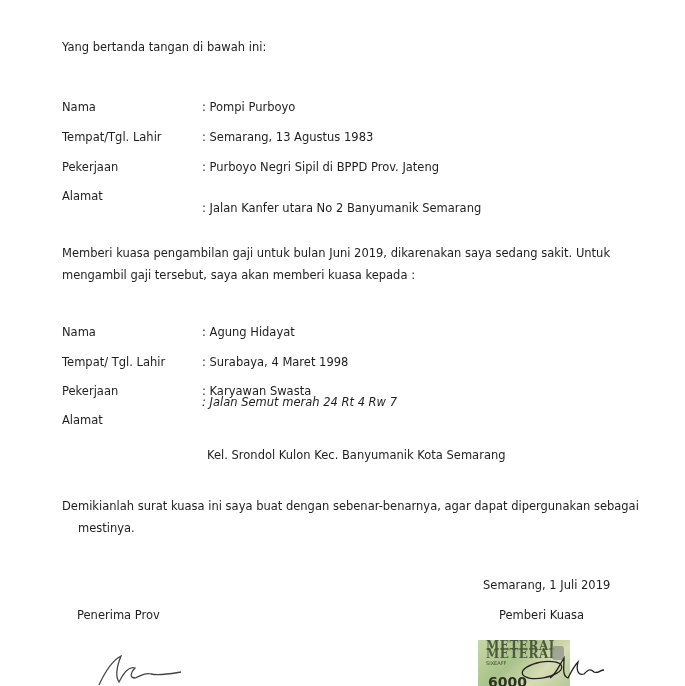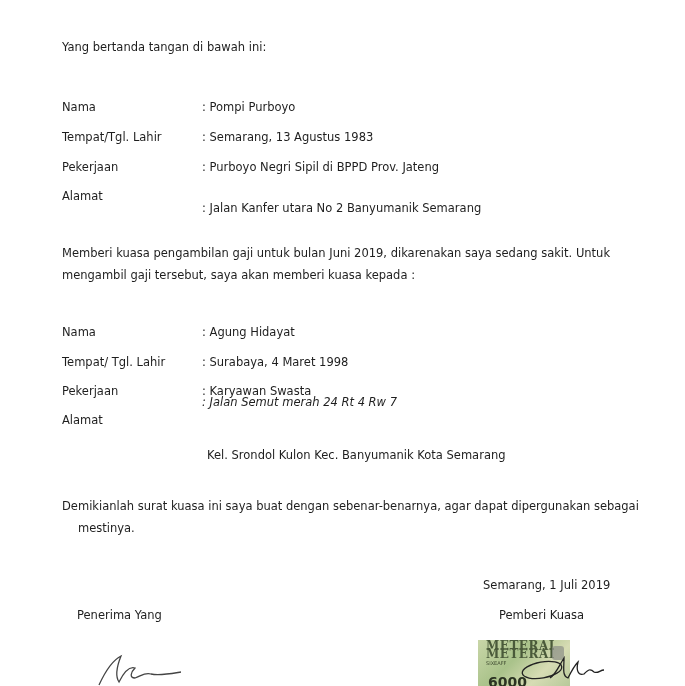--- a/index.html
+++ b/index.html
@@ -56,21 +56,21 @@
     <div class="abs value" style="top:384px;">: Karyawan Swasta</div>
     <div class="abs label" style="top:413px;">Alamat</div>
     <div class="abs value" style="top:395px;font-style:italic;">: Jalan Semut merah 24 Rt 4 Rw 7</div>
     <div class="abs" style="left:207px; top:448px;">Kel. Srondol Kulon Kec. Banyumanik  Kota Semarang</div>
   </div>
 
   <div class="abs" style="left:62px; top:499px;">Demikianlah surat kuasa ini saya buat dengan sebenar-benarnya, agar dapat dipergunakan sebagai</div>
   <div class="abs" style="left:62px; top:521px;margin-left:16px;">mestinya.</div>
 
   <div class="abs" style="left:483px; top:578px;">Semarang, 1 Juli 2019</div>
-  <div class="abs" style="left:77px; top:608px;">Penerima Yang</div>
+  <div class="abs" style="left:77px; top:608px;">Penerima Prov</div>
   <div class="abs" style="left:483px; top:608px;margin-left:16px;">Pemberi Kuasa</div>
 
   <svg class="abs" style="left:95px; top:652px;" width="90" height="34" viewBox="0 0 90 34">
     <path d="M4 33 C10 20, 18 8, 26 4 C22 14, 20 24, 24 30 C28 22, 34 14, 40 16 C36 20, 34 26, 40 26 C46 24, 50 20, 56 22 C64 24, 74 22, 86 20" fill="none" stroke="#444" stroke-width="1.3"></path>
   </svg>
 
   <div class="stamp">
     <div class="stamp-title">
       <span>METERAI</span><br>
       <span>METERAI</span>

